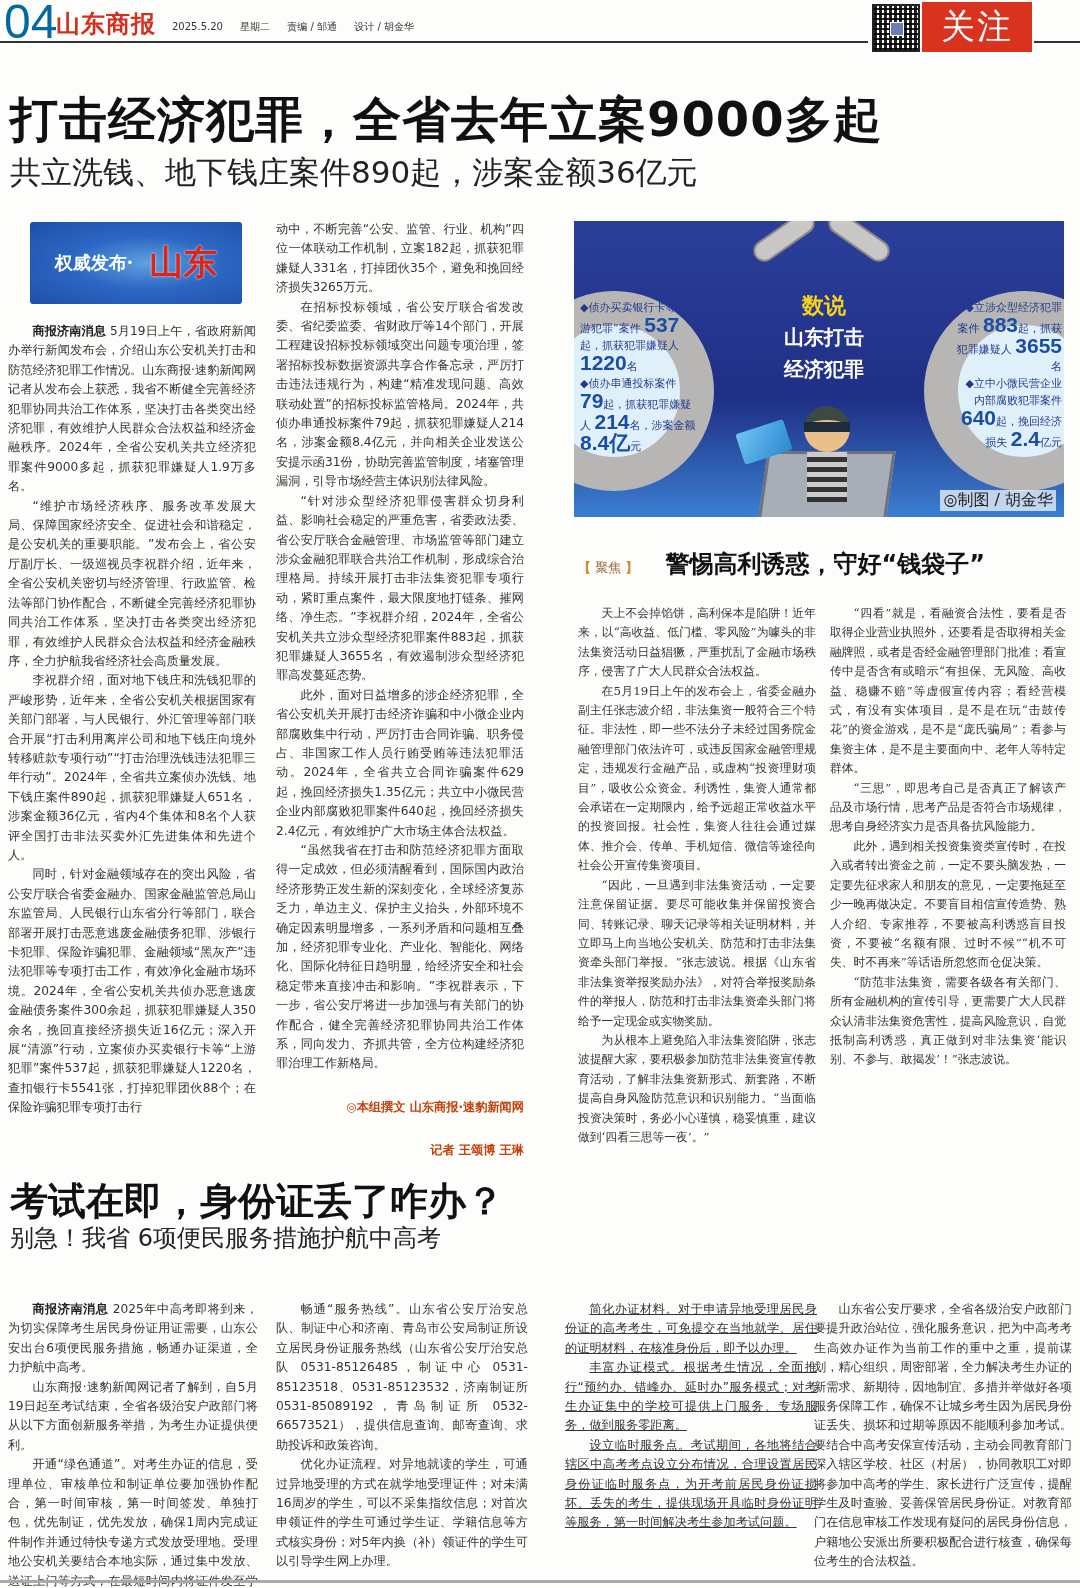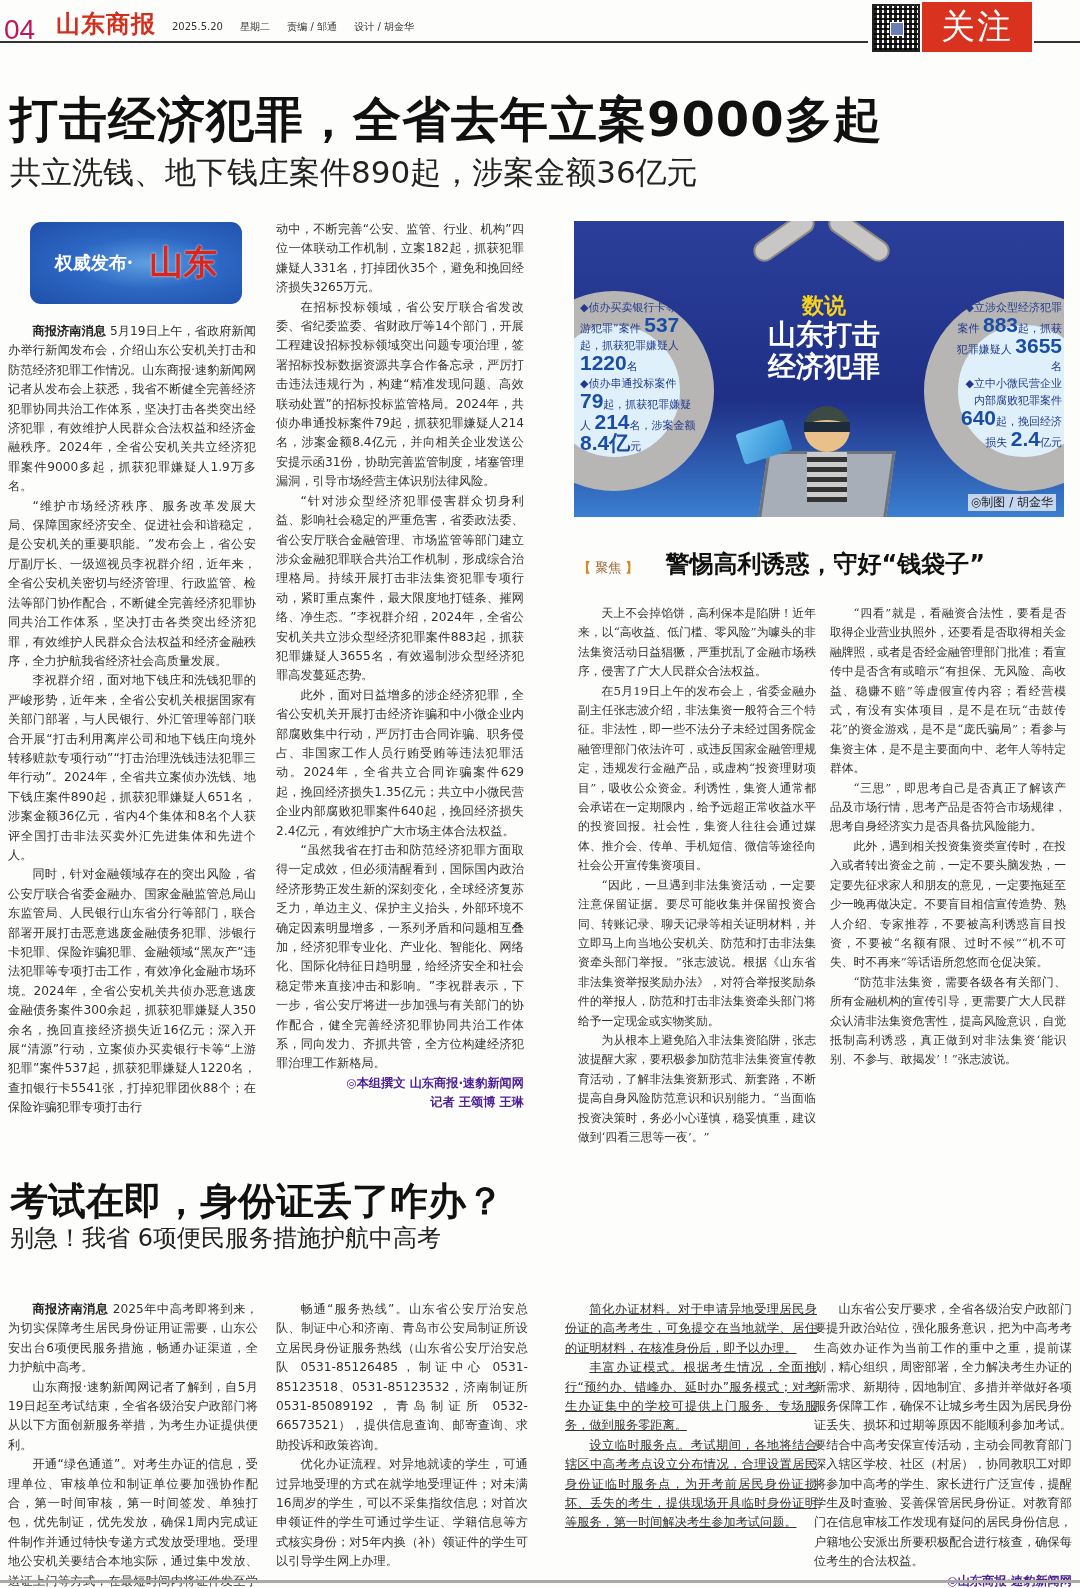--- a/index.html
+++ b/index.html
@@ -1,54 +1,54 @@
 <!DOCTYPE html>
 <html><head>
 <meta charset="utf-8">
 <style>
   * { margin:0; padding:0; box-sizing:border-box; }
   body { width:1080px; height:1588px; background:#fdfdfb; font-family:"DejaVu Sans", sans-serif; color:#222; overflow:hidden; position:relative; }
   .masthead { position:absolute; left:0; top:0; width:1080px; height:52px; }
-  .page-num { position:absolute; left:4px; top:12px; font-family:"Liberation Sans", sans-serif; font-size:28px; line-height:36px; color:#be185d; }
+  .page-num { position:absolute; left:4px; top:4px; font-family:"Liberation Sans", sans-serif; font-size:48px; line-height:36px; color:#0369a1; }
   .paper-name { position:absolute; left:56px; top:8px; font-size:24px; font-weight:bold; color:#d2301e; letter-spacing:1px; }
   .meta { position:absolute; left:172px; top:20px; font-size:10px; color:#333; white-space:nowrap; }
   .meta span { margin-right:14px; }
   .rule-top { position:absolute; left:0; top:41px; width:868px; height:2px; background:#333; }
   .rule-top2 { position:absolute; left:1034px; top:41px; width:46px; height:2px; background:#333; }
   .qr { position:absolute; left:872px; top:4px; width:48px; height:48px; background:
      repeating-linear-gradient(90deg,#222 0 3px,#fff 3px 5px),
      repeating-linear-gradient(0deg,#222 0 2px,#fff 2px 5px);
      background-blend-mode:multiply; border:2px solid #222; }
   .qr-logo { position:absolute; left:16px; top:16px; width:14px; height:14px; background:#6a7fb5; border:1px solid #fff; }
   .section-tag { position:absolute; left:922px; top:2px; width:110px; height:50px; background:#d9321f; color:#fff; font-family:"DejaVu Serif", serif; font-size:34px; display:flex; align-items:center; justify-content:center; letter-spacing:2px; }
 
   .headline1 { position:absolute; left:10px; top:88px; font-size:48px; font-weight:bold; color:#111; letter-spacing:1px; white-space:nowrap; }
   .subhead1 { position:absolute; left:10px; top:152px; font-size:31px; color:#222; white-space:nowrap; }
 
   .col { position:absolute; font-size:12.2px; line-height:19.4px; color:#333; text-align:justify; }
   .col p { text-indent:2em; }
   .col p.cont { text-indent:0; }
   .lead { font-weight:bold; color:#222; }
-  .byline { text-align:right; text-indent:0 !important; font-weight:bold; color:#4c1d95; }
+  .byline { text-align:right; text-indent:0 !important; font-weight:bold; color:#c2410c;margin-top:24px; }
 
-  .banner { position:absolute; left:30px; top:222px; width:212px; height:82px; background:radial-gradient(ellipse at 55% 50%, #5fa0e0 0%, #2d67c4 45%, #1e4fa8 100%); display:flex; align-items:center; justify-content:center; border-radius:11px; }
+  .banner { position:absolute; left:30px; top:222px; width:212px; height:82px; background:radial-gradient(ellipse at 55% 50%, #5fa0e0 0%, #2d67c4 45%, #1e4fa8 100%); display:flex; align-items:center; justify-content:center; border-radius:3px; }
   .banner .b1 { font-family:"DejaVu Serif", serif; font-size:18px; font-weight:bold; color:#fff; }
   .banner .b2 { font-family:"DejaVu Serif", serif; font-size:34px; font-weight:bold; color:#d8261c; margin-left:16px; text-shadow:0 0 2px #fff; }
 
   .info { position:absolute; left:574px; top:221px; width:490px; height:296px; background:linear-gradient(180deg,#2b3f9a 0%, #1f2f86 60%, #3a7fd0 100%); overflow:hidden; }
   .cuff { position:absolute; width:200px; height:200px; border-radius:50%; border:34px solid #b8b6b4; background:#dff0fb; }
   .cuff.left { left:-60px; top:70px; }
   .cuff.right { left:350px; top:70px; }
   .chain { position:absolute; width:70px; height:22px; background:#c9c7c5; border:2px solid #8a8886; border-radius:11px; }
   .info-title { position:absolute; left:170px; top:70px; width:160px; text-align:center; }
   .info-title .shuo { font-family:"DejaVu Serif", serif; font-size:22px; font-weight:bold; color:#f5d21d; }
-  .info-title .t { font-size:28px; font-weight:bold; color:#fff; line-height:32px;font-family:Liberation Mono, monospace; }
+  .info-title .t { font-size:20px; font-weight:bold; color:#fff; line-height:32px; }
   .info-text { position:absolute; font-size:11px; line-height:17px; color:#223a8c; }
   .info-text b { font-family:"Liberation Sans", sans-serif; font-size:21px; color:#1a4ea6; }
-  .info-credit { position:absolute; right:8px; bottom:6px; font-size:12px; color:#222; background:rgba(255,255,255,0.7); padding:0 3px; }
+  .info-credit { position:absolute; right:8px; bottom:6px; font-size:16px; color:#222; background:rgba(255,255,255,0.7); padding:0 3px; }
   .thief { position:absolute; left:215px; top:185px; width:75px; height:110px; }
   .thief .head { position:absolute; left:15px; top:0; width:46px; height:46px; border-radius:50%; background:#e9c08a; border-top:14px solid #3c4a44; }
   .thief .mask { position:absolute; left:15px; top:16px; width:46px; height:10px; background:#1d2b3a; }
   .thief .body { position:absolute; left:18px; top:46px; width:40px; height:50px; background:repeating-linear-gradient(0deg,#333 0 5px,#ccc 5px 10px); }
   .laptop { position:absolute; left:188px; top:230px; width:128px; height:80px; background:#a8aeb8; border:3px solid #6d737c; transform:skewX(-8deg); }
   .card { position:absolute; left:165px; top:205px; width:50px; height:32px; background:linear-gradient(135deg,#6ec3f0,#2b88d1); border-radius:3px; transform:rotate(-18deg); }
 
   .focus-title { position:absolute; left:578px; top:548px; white-space:nowrap; }
   .focus-title .tag { font-family:"DejaVu Serif", serif; font-size:13px; color:#9c6a3a; }
   .focus-title .tag .br { color:#d28a2a; font-weight:bold; }

